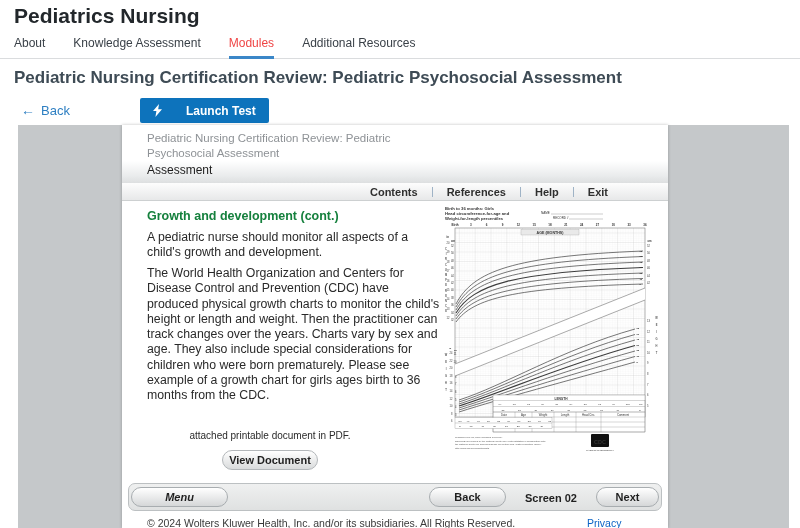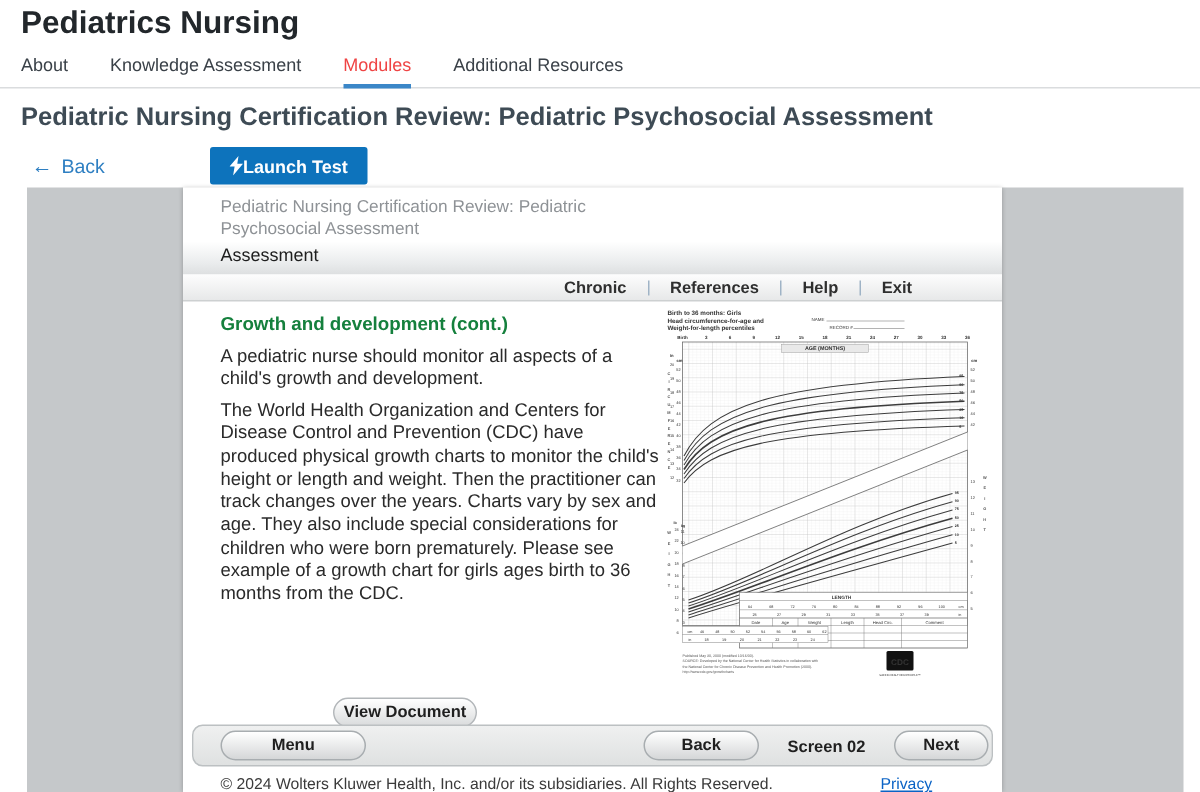--- a/index.html
+++ b/index.html
@@ -12,21 +12,21 @@
   #main-nav { left:0; top:33px; width:800px; border-bottom:1px solid #dadcde;
     display:flex; gap:28px; padding-left:14px; font-size:12px; color:#3a4148; }
   .nav-item { padding:3px 0 6px 0; cursor:pointer; }
   .nav-item.active { color:#ef4444; border-bottom:3px solid #3b87c8; margin-bottom:-1px; }
   #module-title { left:14px; top:68px; font-size:17px; font-weight:bold; color:#3e4b55; }
   #back-link { left:21px; top:102px; font-size:13px; color:#2e7fc2; text-decoration:none;
     display:flex; align-items:center; gap:6px; }
   #back-link .arrow { font-size:14px; }
   #launch-btn { left:140px; top:98px; height:25px; padding:0 13px; background:#0d73bc;
     color:#fff; font-size:12px; font-weight:bold; border:none; border-radius:2px;
-    display:flex; align-items:center; gap:0; cursor:pointer; }
+    display:flex; align-items:center; gap:24px; cursor:pointer; }
 
   
   #stage { left:18px; top:125px; width:771px; height:403px; background:#c5c8ca; }
   #player { left:104px; top:0; width:546px; height:403px; background:#fff;
     box-shadow:0 0 3px rgba(0,0,0,.25); }
 
   .p-header { left:0; top:0; width:546px; height:58px;
     background:linear-gradient(#ffffff 62%, #e9ebec 88%, #dddfe0 100%); }
   .course-title { left:25px; top:6px; width:275px; font-size:11.5px; line-height:15px; color:#8e9296; }
   .course-subtitle { left:25px; top:38px; font-size:12px; color:#1e1e1e; }
@@ -40,39 +40,39 @@
     font-size:11px; font-weight:bold; color:#2f2f2f; }
   .p-menubar .menu-item { padding:0 2px; cursor:pointer; }
   .p-menubar .sep { width:1px; height:10px; background:#9fb3c6; margin:0 12px; }
 
   .content-heading { left:25px; top:84px; font-size:12.5px; font-weight:bold; color:#15803d; }
   .content-p { left:25px; width:296px; font-size:12.3px; line-height:15.3px; color:#2a2a2a; }
   #para1 { top:105px; }
   #para2 { top:141px; }
   .doc-note { left:38px; top:305px; width:220px; text-align:center; font-size:10px;
     line-height:12px; color:#2a2a2a; }
-  #view-doc-btn { left:100px; top:340px; width:96px; height:20px; border-radius:10px;
+  #view-doc-btn { left:100px; top:325px; width:96px; height:20px; border-radius:10px;
     background:linear-gradient(#ffffff,#d9dbdc); border:1px solid #b3b7ba;
     font-size:11px; font-weight:bold; color:#1f1f1f; cursor:pointer; }
 
   #chart-wrap { left:321px; top:79px; width:217px; height:252px; background:#fff; }
   #chart-wrap svg { display:block; width:217px; height:252px; }
   svg text { fill:#333; font-family:"Liberation Sans", sans-serif; }
   .t24 { font-size:2.4px; } .t25 { font-size:2.5px; } .t26 { font-size:2.6px; }
   .t28 { font-size:2.8px; } .t30 { font-size:3px; } .t32 { font-size:3.2px; }
   .t36 { font-size:3.6px; } .t42 { font-size:4.2px; }
   .bold { font-weight:bold; } .mid { text-anchor:middle; } .end { text-anchor:end; }
   .gray { fill:#555; }
 
   .p-navbar { left:6px; top:358px; width:534px; height:28px; border-radius:7px;
     background:linear-gradient(#eff0f0,#dfe1e1); border:1px solid #bcc0c2; }
   .bar-btn { position:absolute; top:3px; height:20px; border-radius:11px;
     background:linear-gradient(#ffffff,#d5d7d8); border:1px solid #a8adb0;
     font-size:11px; font-weight:bold; color:#1f1f1f; cursor:pointer; }
-  #menu-btn { left:18px; width:97px; }
+  #menu-btn { left:2px; width:97px;font-style:italic; }
   #back-btn { left:300px; width:77px; }
   #screen-label { left:392px; top:8px; width:60px; font-size:11px; font-weight:bold;
     color:#1f1f1f; text-align:center; }
   #next-btn { left:467px; width:63px; }
 
   #copyright { left:25px; top:392px; font-size:10.5px; color:#3a3a3a; }
   #privacy { left:465px; top:392px; font-size:10.5px; color:#0b63c5; }
 </style>
 </head>
 <body>
@@ -102,34 +102,35 @@
 
 <div class="abs" id="stage">
   <div class="abs" id="player">
 
     <div class="abs p-header">
       <div class="abs course-title">Pediatric Nursing Certification Review: Pediatric Psychosocial Assessment</div>
       <div class="abs course-subtitle">Assessment</div>
     </div>
 
     <div class="abs p-menubar">
-      <span class="menu-item">Chronic</span>
+      <span class="menu-item">Contents</span>
       <span class="sep"></span>
       <span class="menu-item">References</span>
       <span class="sep"></span>
       <span class="menu-item">Help</span>
       <span class="sep"></span>
       <span class="menu-item">Exit</span>
     </div>
 
     <div class="abs content-heading">Growth and development (cont.)</div>
     <div class="abs content-p" id="para1">A pediatric nurse should monitor all aspects of a child's growth and development.</div>
     <div class="abs content-p" id="para2">The World Health Organization and Centers for Disease Control and Prevention (CDC) have produced physical growth charts to monitor the child's height or length and weight. Then the practitioner can track changes over the years. Charts vary by sex and age. They also include special considerations for children who were born prematurely. Please see example of a growth chart for girls ages birth to 36 months from the CDC.</div>
 
     <div class="abs doc-note">
+      <div>attached printable document in PDF.</div>
     </div>
     <button class="abs" id="view-doc-btn">View Document</button>
 
     <div class="abs" id="chart-wrap">
       <svg viewBox="0 0 217 252">
         <defs>
           <pattern id="gmin" width="2.64" height="1.9" patternUnits="userSpaceOnUse">
             <path d="M0,0H2.64M0,0V1.9" stroke="#e3e3e3" stroke-width="0.25" fill="none"></path>
           </pattern>
           <pattern id="gmaj" width="15.83" height="9.5" patternUnits="userSpaceOnUse">

